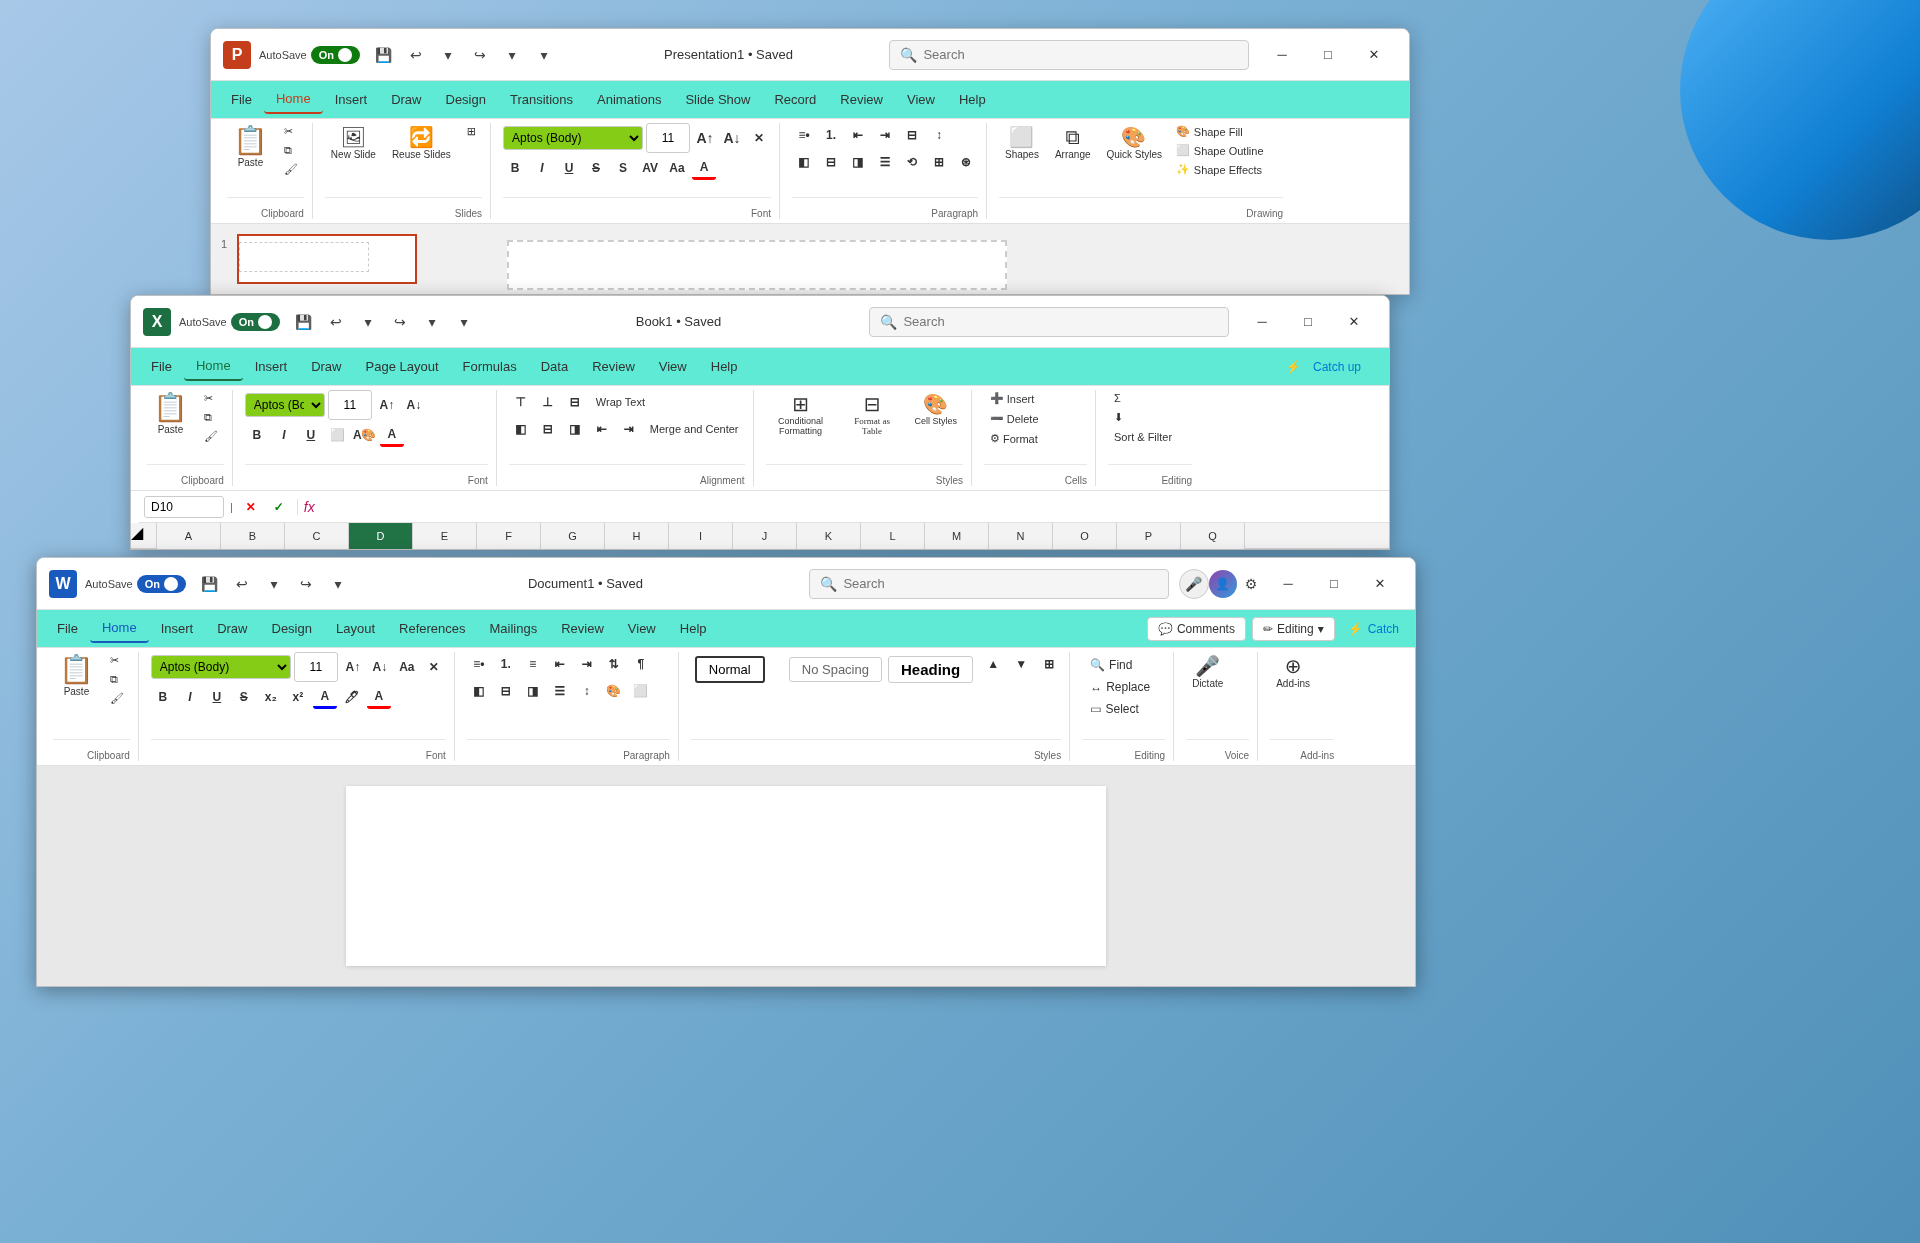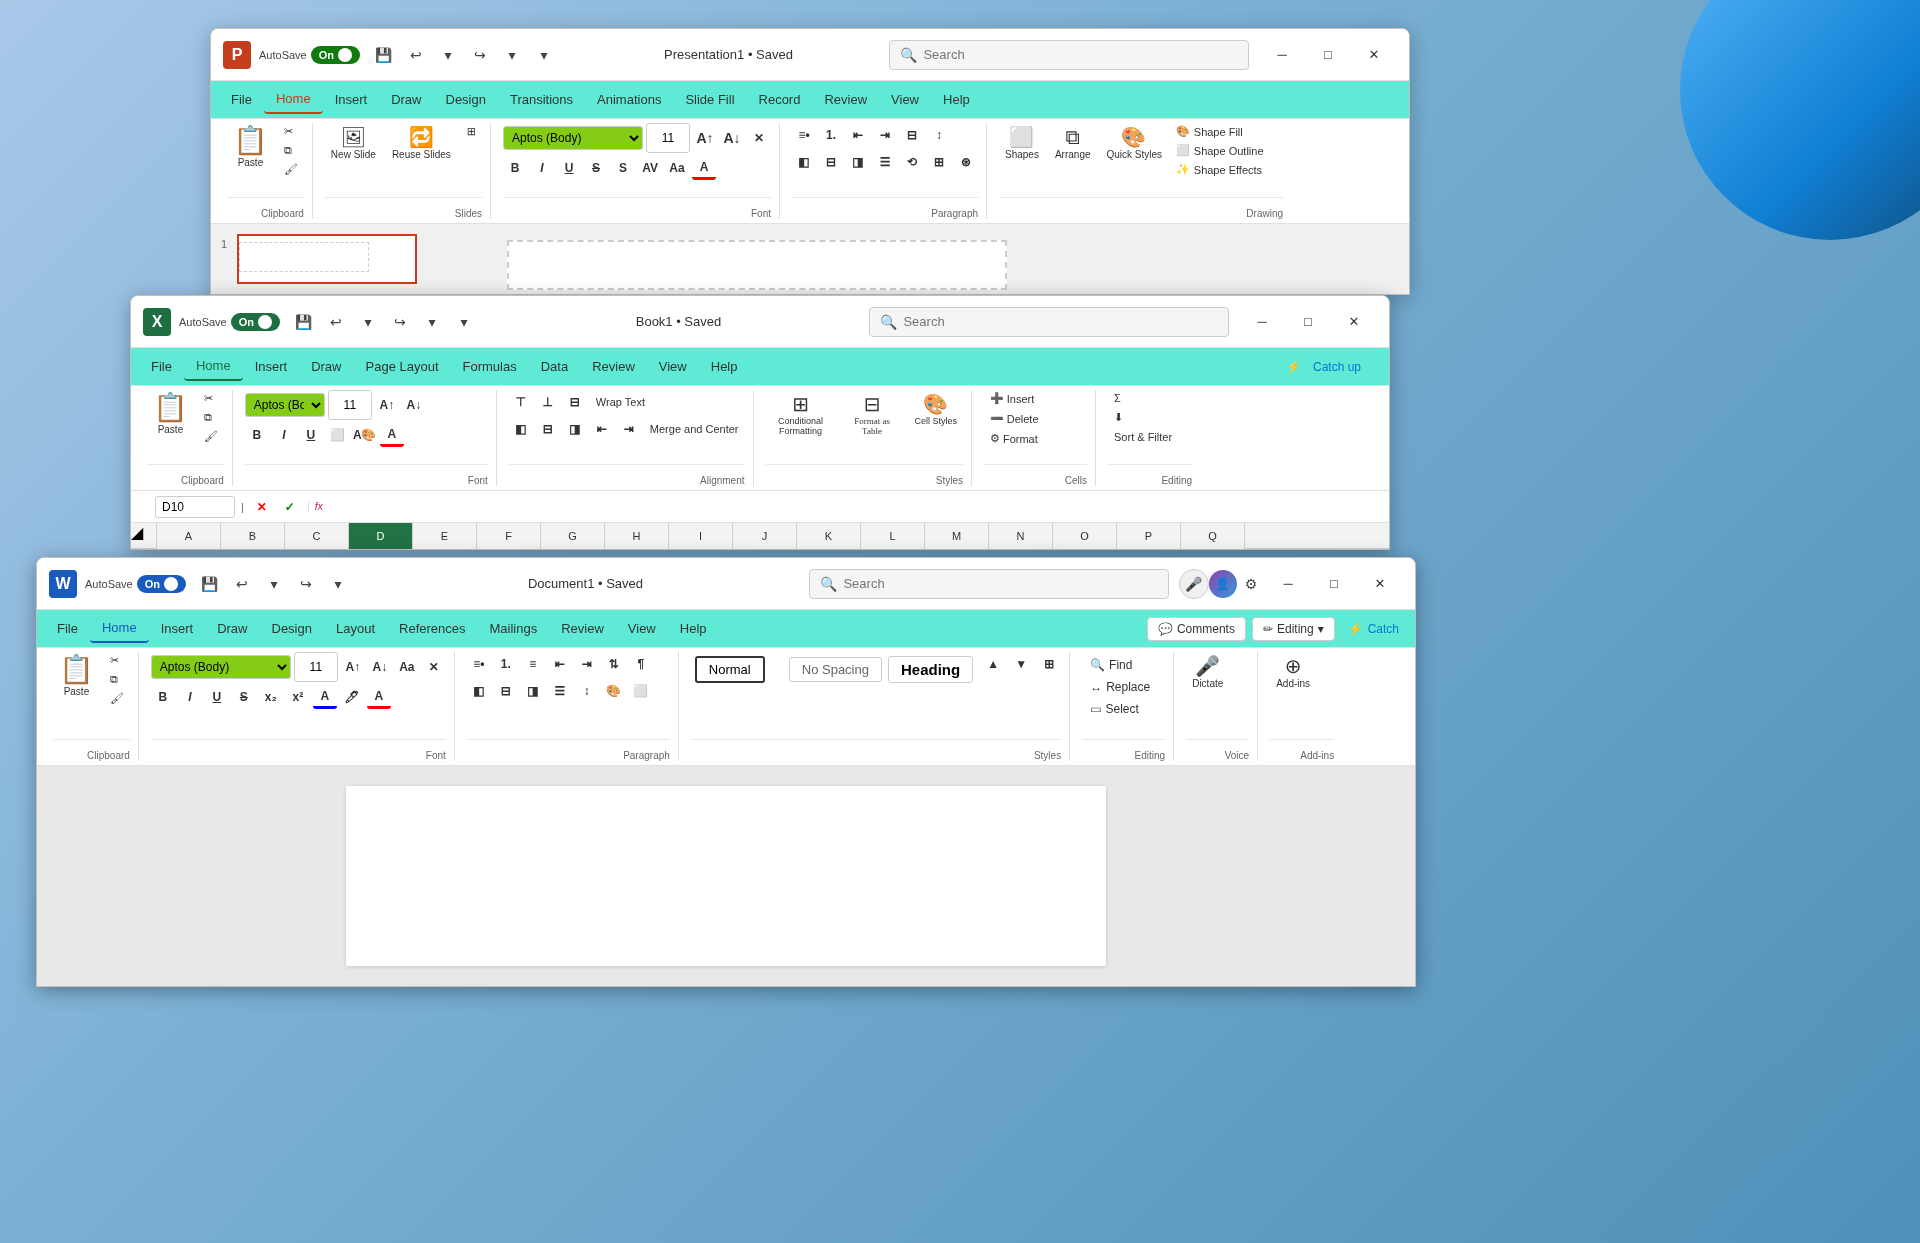--- a/index.html
+++ b/index.html
@@ -350,41 +350,42 @@
       background: white;
       margin-top: 6px;
     }
 
     
     .formula-bar {
       height: 32px;
       display: flex;
       align-items: center;
       border-bottom: 1px solid #e0e0e0;
-      padding: 0 24px;
+      padding: 0 5px;
       gap: 6px;
       background: #fff;
+      margin-left: 8px;
     }
     .name-box {
       width: 80px;
       height: 22px;
       border: 1px solid #ccc;
       border-radius: 3px;
       font-size: 12px;
       padding: 0 6px;
       display: flex;
       align-items: center;
     }
     .formula-icons {
       display: flex;
       gap: 4px;
       align-items: center;
     }
     .fx-label {
-      font-size: 10px;
+      font-size: 14px;
       font-style: italic;
       color: #be185d;
       padding: 0 6px;
       border-left: 1px solid #e0e0e0;
     }
 
     
     .grid-header {
       height: 26px;
       display: flex;
@@ -607,21 +608,21 @@
   </div>
 
   <div class="menu-bar">
     <div class="menu-item">File</div>
     <div class="menu-item active">Home</div>
     <div class="menu-item">Insert</div>
     <div class="menu-item">Draw</div>
     <div class="menu-item">Design</div>
     <div class="menu-item">Transitions</div>
     <div class="menu-item">Animations</div>
-    <div class="menu-item">Slide Fill</div>
+    <div class="menu-item">Slide Show</div>
     <div class="menu-item">Record</div>
     <div class="menu-item">Review</div>
     <div class="menu-item">View</div>
     <div class="menu-item">Help</div>
   </div>
 
   <div class="ribbon">
 
     <div class="ribbon-group">
       <div class="ribbon-group-content">

